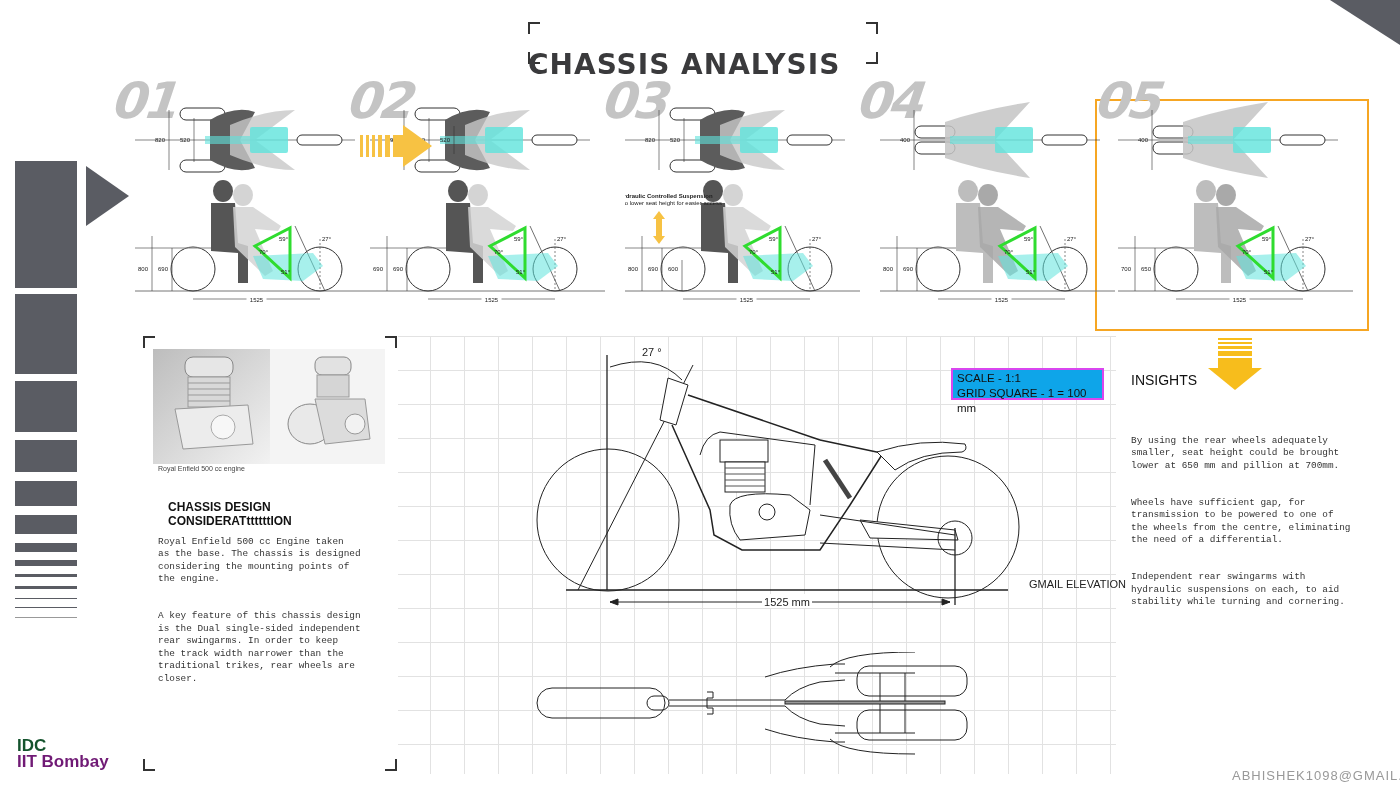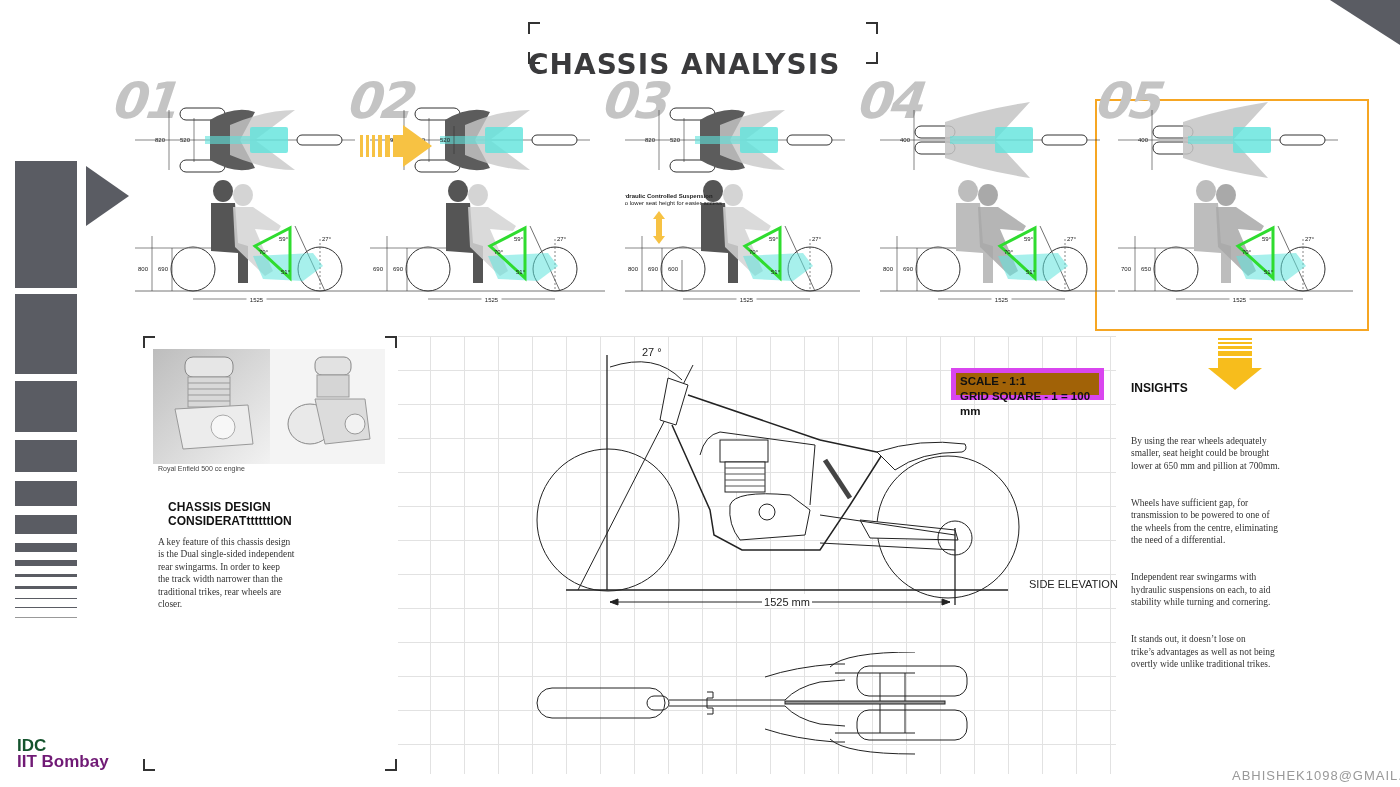--- a/index.html
+++ b/index.html
@@ -15,28 +15,28 @@
   .logo .idc{color:#14532d;}
   .logo .iit{color:#701a75;}
   .stage-num{position:absolute;font-size:50px;font-weight:bold;font-style:italic;color:#c4c4c4;font-family:"DejaVu Sans",sans-serif;letter-spacing:-3px;transform:skewX(-8deg);}
   .stage{position:absolute;}
   .stage5-frame{left:1095px;top:99px;width:270px;height:228px;border:2px solid #f6a623;}
   .dim{font-size:6px;fill:#222;font-family:"Liberation Sans",sans-serif;}
   .left-panel{left:145px;top:336px;width:252px;height:435px;}
   .engine-img{position:absolute;top:13px;height:115px;}
   .engine-cap{position:absolute;left:13px;top:129px;font-size:7px;color:#444;}
   .cons-title{position:absolute;left:13px;top:164px;font-size:12px;font-weight:bold;color:#111;margin-left:10px;}
-  .body-text{font-family:Liberation Serif, serif;font-size:9.4px;line-height:12.5px;color:#333;white-space:pre-line;}
+  .body-text{font-family:Liberation Mono, monospace;font-size:9.4px;line-height:12.5px;color:#333;white-space:pre-line;}
   .cons-body{position:absolute;left:13px;top:187px;width:240px;}
   .grid-area{left:398px;top:336px;width:718px;height:438px;
     background-image:linear-gradient(#e2e2e2 1px,transparent 1px),linear-gradient(90deg,#e2e2e2 1px,transparent 1px);
     background-size:34px 34px;background-position:-2px 0px;}
-  .scale-box{left:951px;top:368px;width:153px;height:32px;border:5px solid #d946ef;background:#a16207;font-size:11.5px;line-height:15px;padding:1px 4px;box-sizing:border-box;color:#111;font-weight:bold;}
+  .scale-box{left:951px;top:368px;width:153px;height:32px;border:2px solid #d946ef;background:#0ea5e9;font-size:11.5px;line-height:15px;padding:1px 4px;box-sizing:border-box;color:#111;}
   .label-elev{font-size:11px;color:#222;}
-  .insights-title{left:1131px;top:381px;font-size:12px;font-weight:bold;color:#111;}
+  .insights-title{left:1131px;top:372px;font-size:14px;font-weight:normal;color:#111;}
   .insights-body{left:1131px;top:422px;width:260px;}
   .insights-body p{margin:0 0 12px 0;}
   .email{left:1232px;top:768px;font-size:13px;color:#999;letter-spacing:1px;}
 </style>
 </head>
 <body>
 
 <div class="abs corner-tri"></div>
 
 <div class="abs title-wrap">
@@ -317,20 +317,24 @@
     <rect width="115" height="115" fill="#f4f4f4"></rect>
     <rect x="45" y="8" width="36" height="18" rx="7" fill="#e2e2e2" stroke="#888"></rect>
     <rect x="47" y="26" width="32" height="22" fill="#d5d5d5" stroke="#999"></rect>
     <ellipse cx="40" cy="75" rx="22" ry="20" fill="#e9e9e9" stroke="#888"></ellipse>
     <path d="M45 50 L95 50 L100 90 L55 95 Z" fill="#dcdcdc" stroke="#999"></path>
     <circle cx="85" cy="75" r="10" fill="#f2f2f2" stroke="#999"></circle>
   </svg>
   <div class="engine-cap">Royal Enfield 500 cc engine</div>
   <div class="cons-title">CHASSIS DESIGN CONSIDERATttttttION</div>
   <div class="cons-body body-text">
+    <p style="margin:0 0 12px 0">Royal Enfield 500 cc Engine taken
+as the base. The chassis is designed
+considering the mounting points of
+the engine.</p>
     <p style="margin:0 0 12px 0">A key feature of this chassis design
 is the Dual single-sided independent
 rear swingarms. In order to keep
 the track width narrower than the
 traditional trikes, rear wheels are
 closer.</p>
   </div>
 </div>
 
 <div class="abs grid-area"></div>
@@ -372,21 +376,21 @@
   <rect x="232" y="254" width="50" height="14" fill="#fff"></rect>
   <text x="257" y="266" font-size="11" text-anchor="middle" fill="#222" font-family="Liberation Sans, sans-serif">1525 mm</text>
   <text x="112" y="16" font-size="11" fill="#222" font-family="Liberation Sans, sans-serif">27 °</text>
 </svg>
 
 <div class="abs scale-box">
   <div>SCALE - 1:1</div>
   <div>GRID SQUARE - 1 = 100 mm</div>
 </div>
 
-<div class="abs label-elev" style="left:1029px;top:578px;">SIDE ELEVATION</div>
+<div class="abs label-elev" style="left:1029px;top:578px;">GMAIL ELEVATION</div>
 
 <svg class="abs" style="left:535px;top:652px;" width="490" height="110">
   <g fill="none" stroke="#222" stroke-width="1">
     <rect x="2" y="36" width="128" height="30" rx="15"></rect>
     <rect x="112" y="44" width="22" height="14" rx="7"></rect>
     <line x1="134" y1="48" x2="250" y2="48"></line>
       <line x1="134" y1="54" x2="250" y2="54"></line>
     <path d="M172 40 h6 v6 h-6 v10 h6 v6 h-6"></path>
     <path d="M250 48 Q262 35 285 30 L310 28"></path>
       <path d="M250 54 Q262 67 285 72 L310 74"></path>
@@ -410,18 +414,15 @@
   <p>By using the rear wheels adequately
 smaller, seat height could be brought
 lower at 650 mm and pillion at 700mm.</p>
   <p>Wheels have sufficient gap, for
 transmission to be powered to one of
 the wheels from the centre, eliminating
 the need of a differential.</p>
   <p>Independent rear swingarms with
 hydraulic suspensions on each, to aid
 stability while turning and cornering.</p>
-  <p>It stands out, it doesn’t lose on
-trike’s advantages as well as not being
-overtly wide unlike traditional trikes.</p>
 </div>
 
 <div class="abs email">ABHISHEK1098@GMAIL.COM</div>
 
 </body></html>

